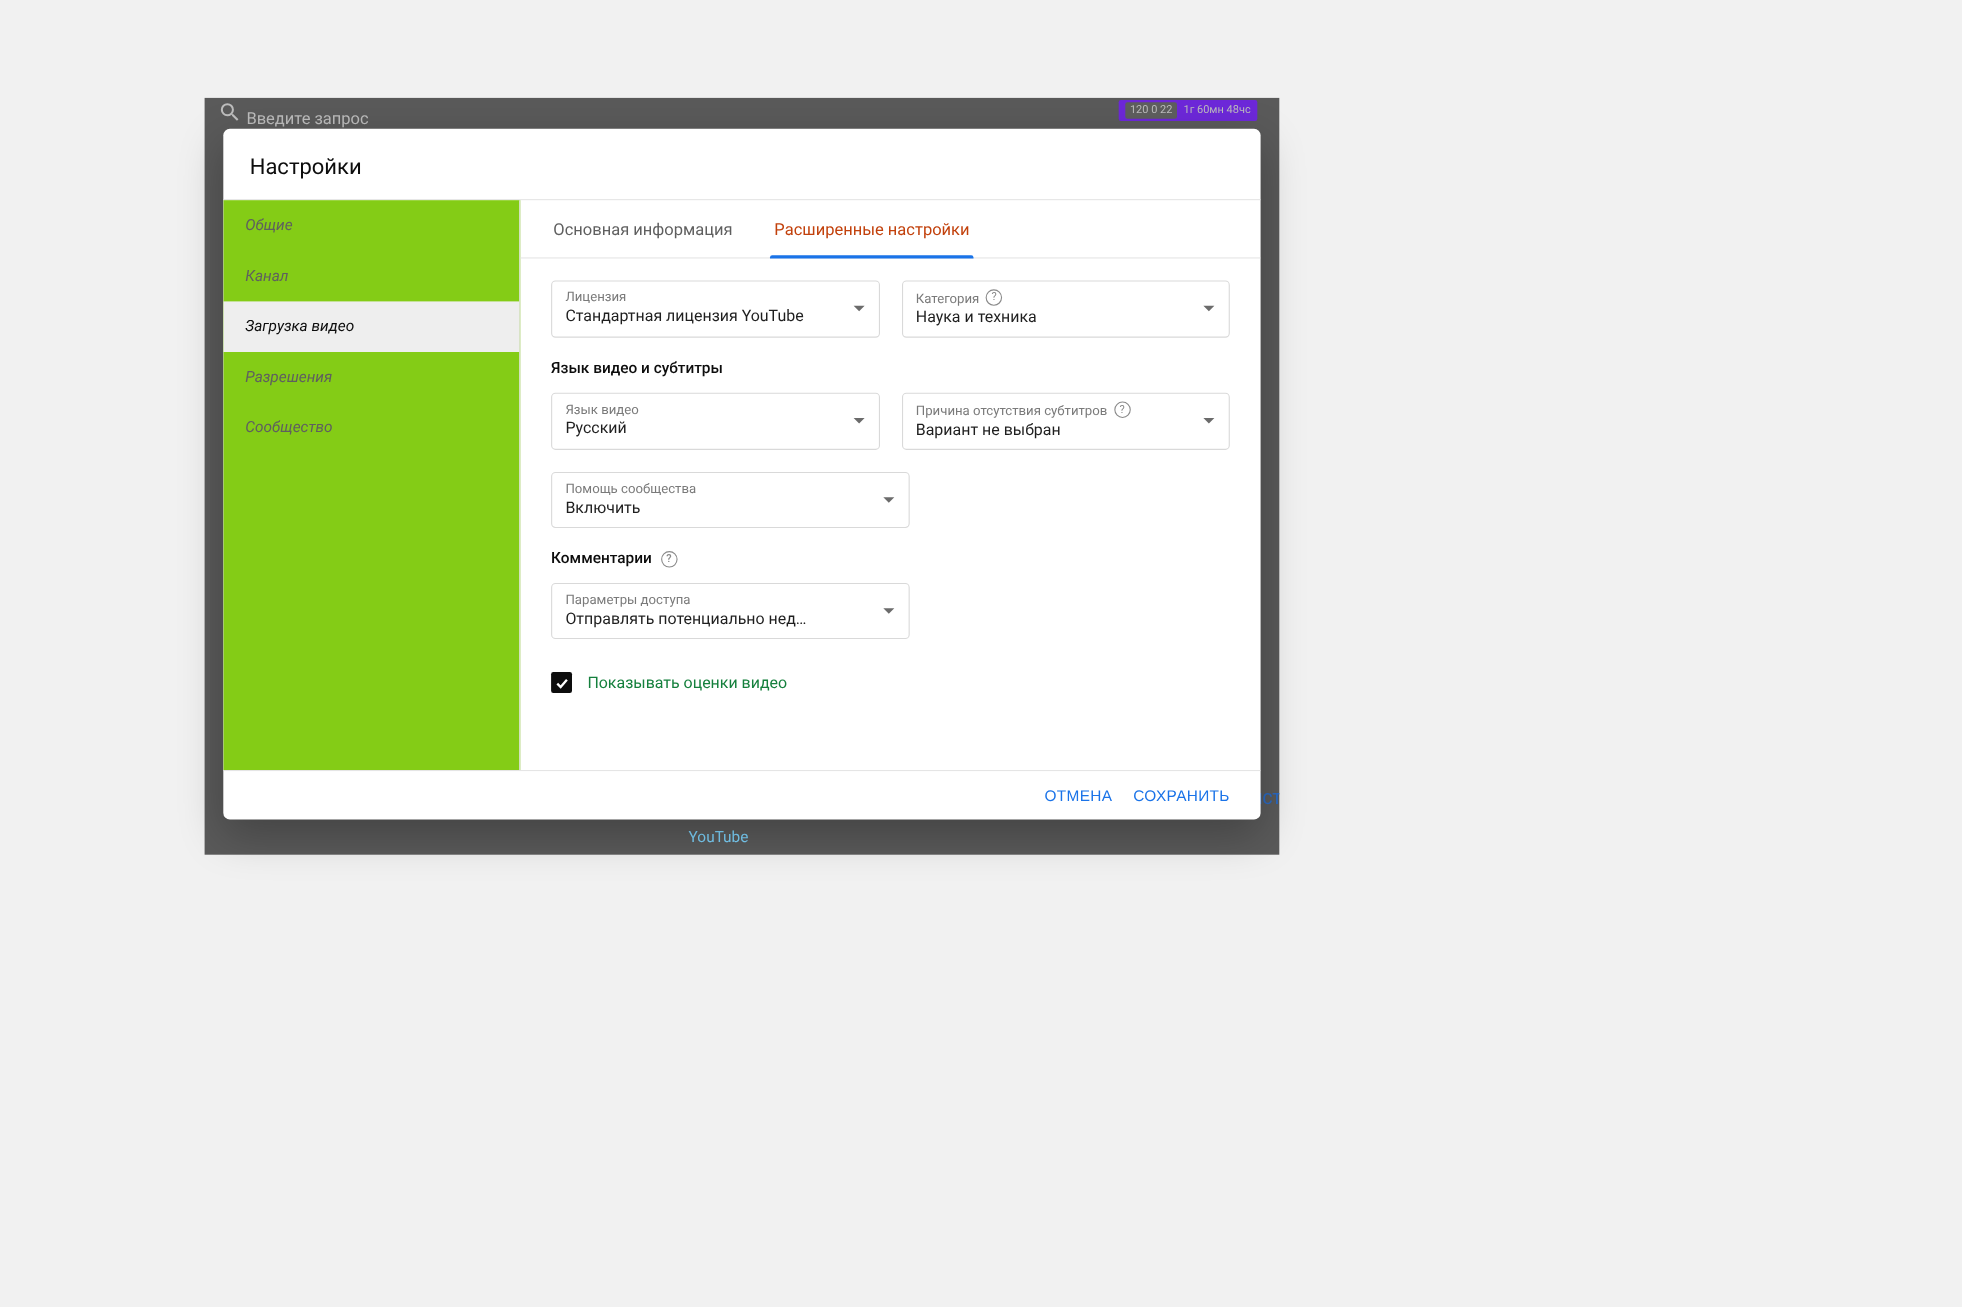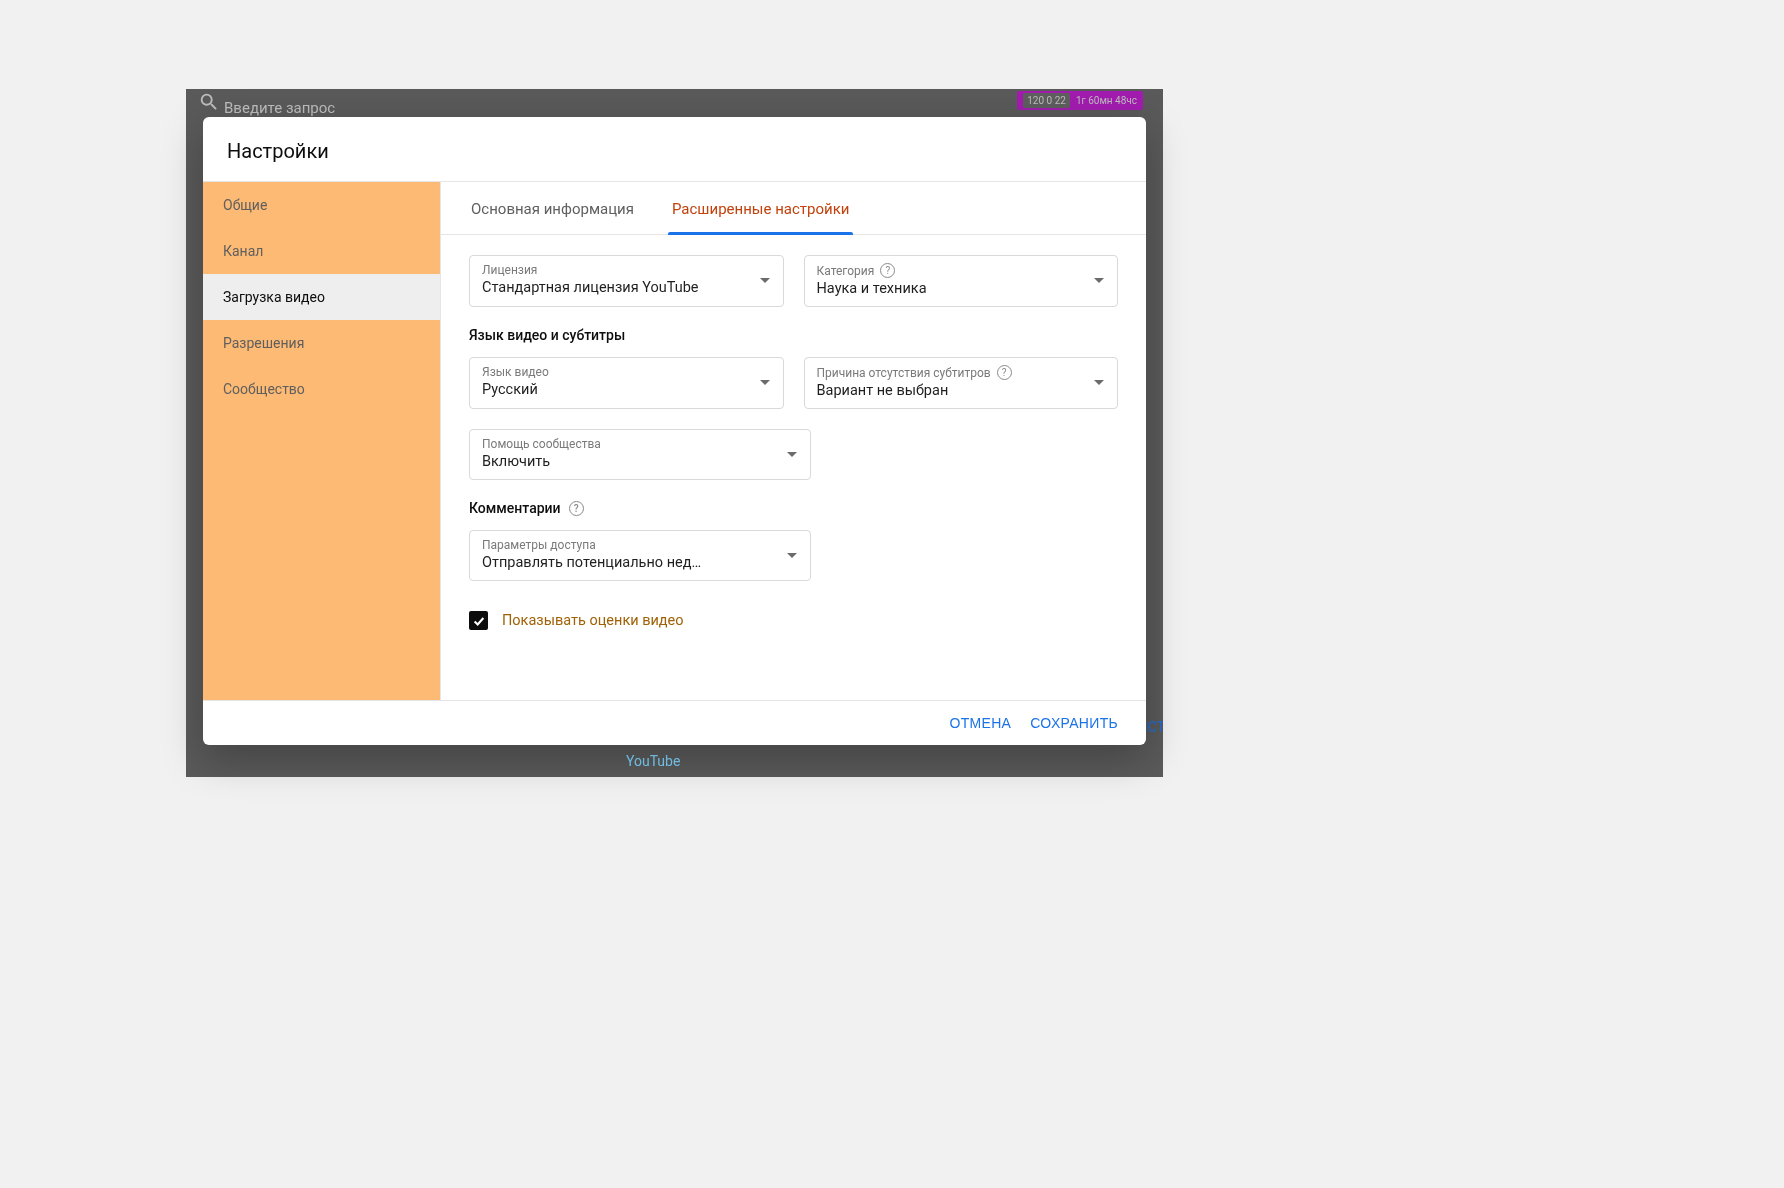--- a/index.html
+++ b/index.html
@@ -33,21 +33,21 @@
   .bg-search svg { width: 22px; height: 22px; fill: #bdbdbd; }
   .bg-topright {
     position: absolute;
     right: 20px;
     top: 2px;
     display: flex;
     align-items: center;
     gap: 6px;
     color: #bdbdbd;
     font-size: 10px;
-    background: #a21caf;
+    background: #6d28d9;
     padding: 2px 6px;
     border-radius: 2px;
     justify-content: center;
   }
   .bg-topright .chip { background: #5e5e5e; padding: 2px 4px; border-radius: 2px; }
   .bg-right {
     position: absolute;
     right: -10px;
     top: 170px;
     width: 200px;
@@ -91,24 +91,25 @@
     color: #0d0d0d;
     border-bottom: 1px solid #e5e5e5;
   }
   .modal-body {
     flex: 1 1 auto;
     display: flex;
     min-height: 0;
     border-bottom: 1px solid #e5e5e5;
   }
   .modal-sidebar {
-    width: 238px;
+    width: 270px;
     border-right: 1px solid #e5e5e5;
-    background: #fdba74;
+    background: #84cc16;
     padding-top: 0;
+    font-style: italic;
   }
   .sidebar-item {
     height: 46px;
     display: flex;
     align-items: center;
     padding: 0 20px;
     font-size: 14px;
     color: #5f5f5f;
     cursor: pointer;
   }
@@ -216,21 +217,21 @@
   .checkbox {
     width: 19px;
     height: 19px;
     background: #0d0d0d;
     border-radius: 2px;
     display: flex;
     align-items: center;
     justify-content: center;
   }
   .checkbox svg { width: 14px; height: 14px; stroke: #fff; stroke-width: 2.4; fill: none; }
-  .check-label { font-size: 14.5px; color: #a16207; }
+  .check-label { font-size: 14.5px; color: #15803d; }
 
   .modal-footer {
     display: flex;
     justify-content: flex-end;
     align-items: center;
     gap: 19px;
     padding: 14px 28px;
   }
   .modal-footer .txtbtn {
     color: #1a73e8;

